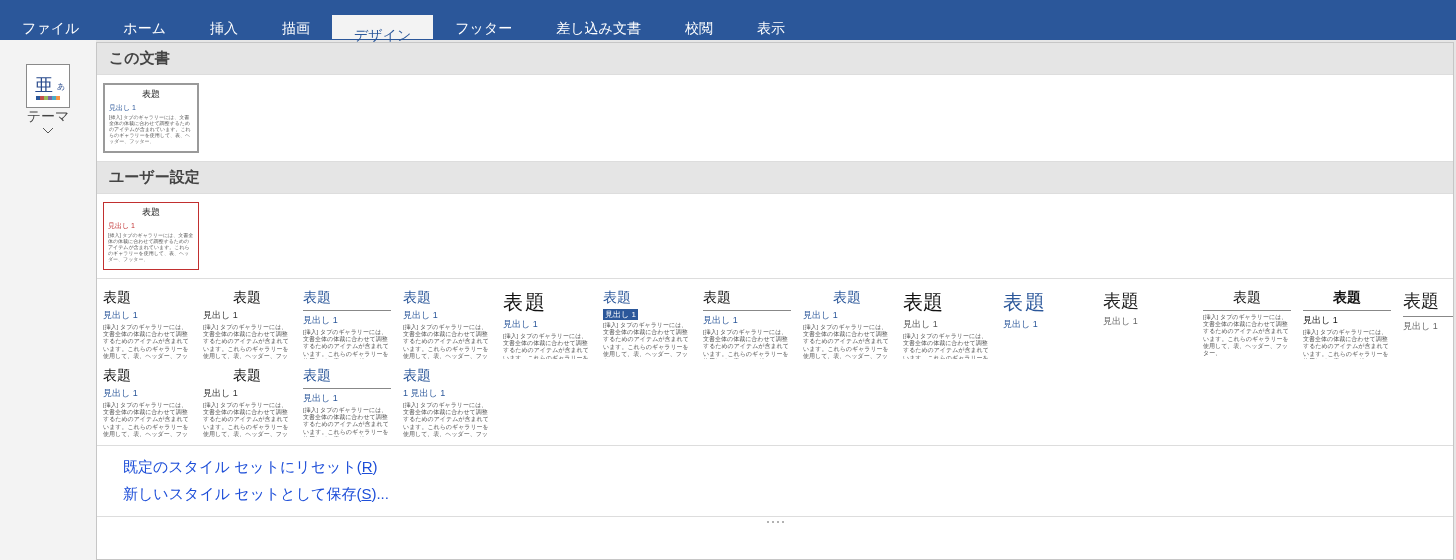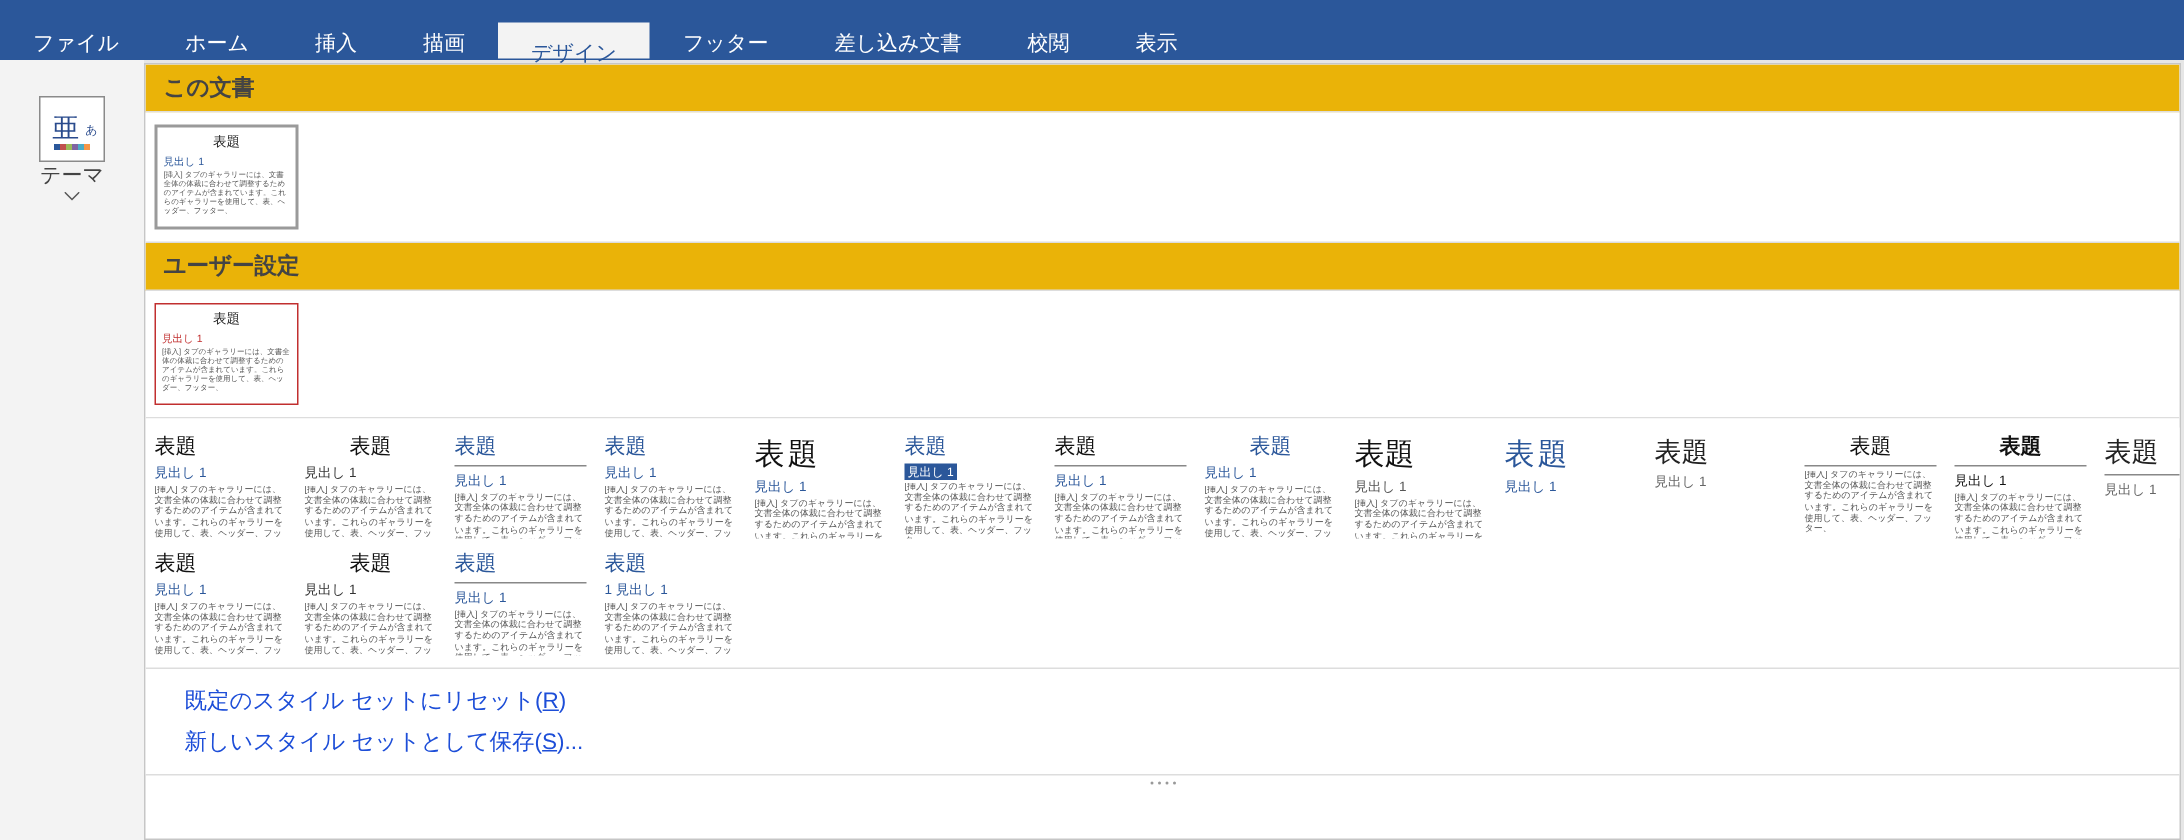--- a/index.html
+++ b/index.html
@@ -90,21 +90,21 @@
 
   .gallery {
     flex: 1;
     background: #fff;
     border: 1px solid #c6c6c6;
     margin: 2px 2px 0 0;
     overflow: hidden;
     display: flex; flex-direction: column;
   }
   .section-header {
-    background: #eab308;
+    background: #e5e5e5;
     font-size: 15px;
     font-weight: bold;
     color: #444;
     padding: 6px 12px;
     border-bottom: 1px solid #ddd;
   }
   .section-body {
     background: #fff;
     padding: 8px 6px;
     display: flex;

